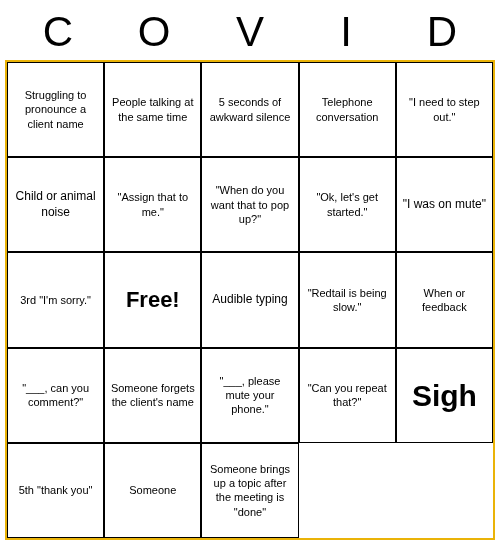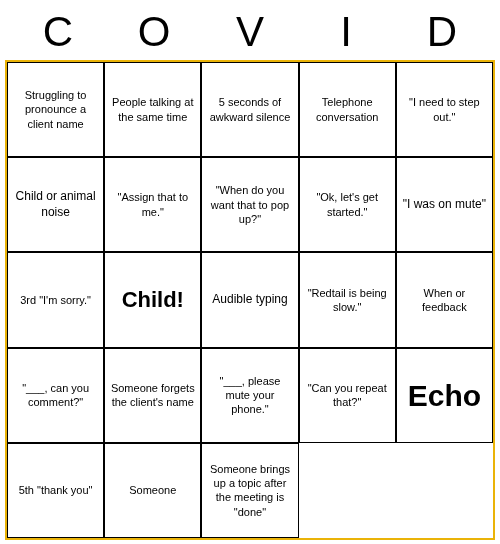--- a/index.html
+++ b/index.html
@@ -75,25 +75,25 @@
     <div class="cell">People talking at the same time</div>
     <div class="cell">5 seconds of awkward silence</div>
     <div class="cell">Telephone conversation</div>
     <div class="cell">"I need to step out."</div>
     <div class="cell large-text">Child or animal noise</div>
     <div class="cell">"Assign that to me."</div>
     <div class="cell">"When do you want that to pop up?"</div>
     <div class="cell">"Ok, let's get started."</div>
     <div class="cell large-text">"I was on mute"</div>
     <div class="cell">3rd "I'm sorry."</div>
-    <div class="cell free">Child!</div>
+    <div class="cell free">Free!</div>
     <div class="cell large-text">Audible typing</div>
     <div class="cell">"Redtail is being slow."</div>
     <div class="cell">When or feedback</div>
     <div class="cell">"___, can you comment?"</div>
     <div class="cell">Someone forgets the client's name</div>
     <div class="cell">"___, please mute your phone."</div>
     <div class="cell">"Can you repeat that?"</div>
-    <div class="cell sigh">Echo</div>
+    <div class="cell sigh">Sigh</div>
     <div class="cell">5th "thank you"</div>
     <div class="cell">Someone</div>
     <div class="cell">Someone brings up a topic after the meeting is "done"</div>
   </div>
 
 </body></html>

